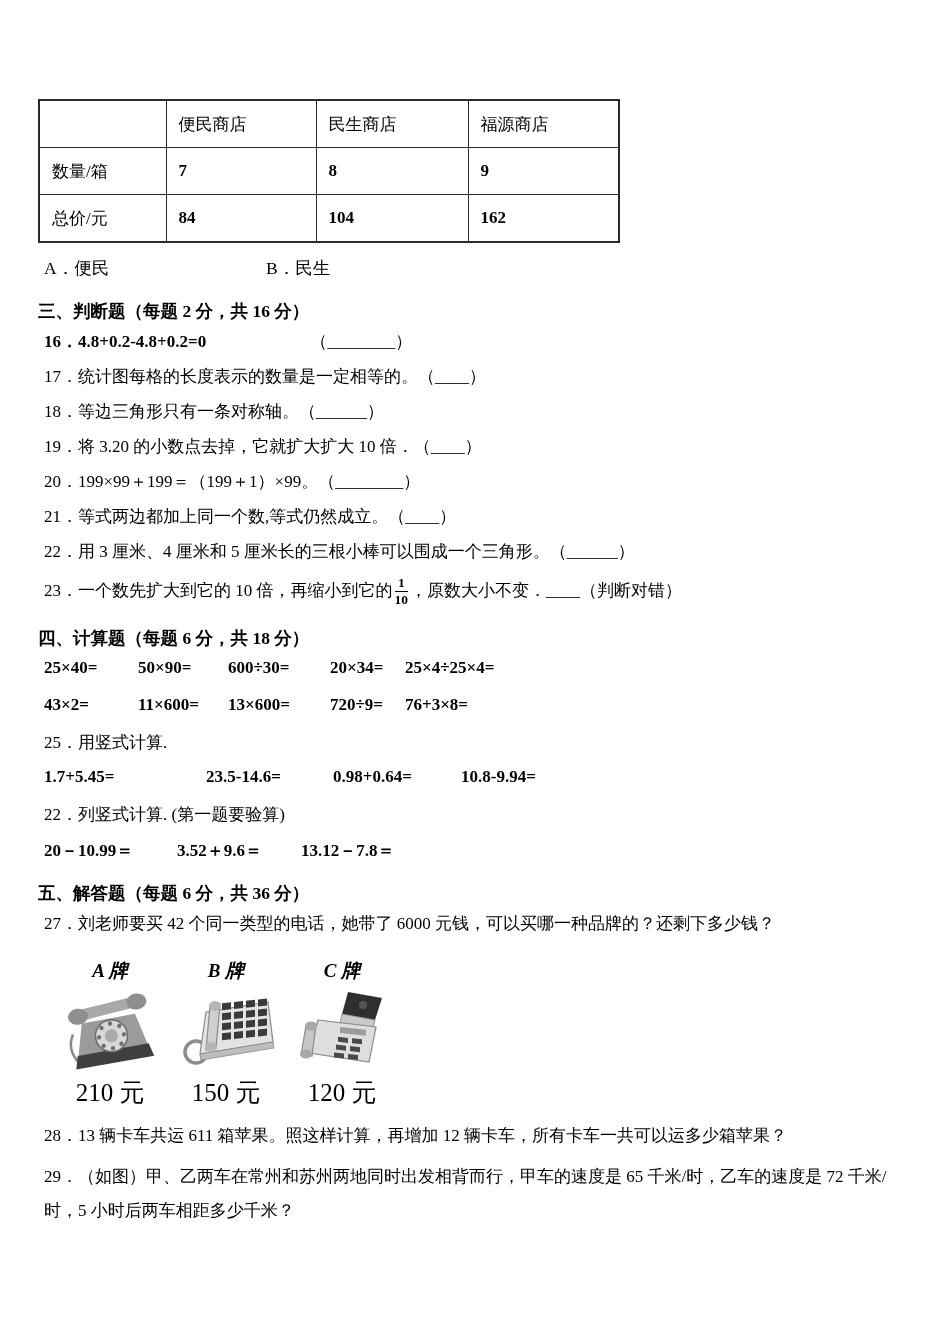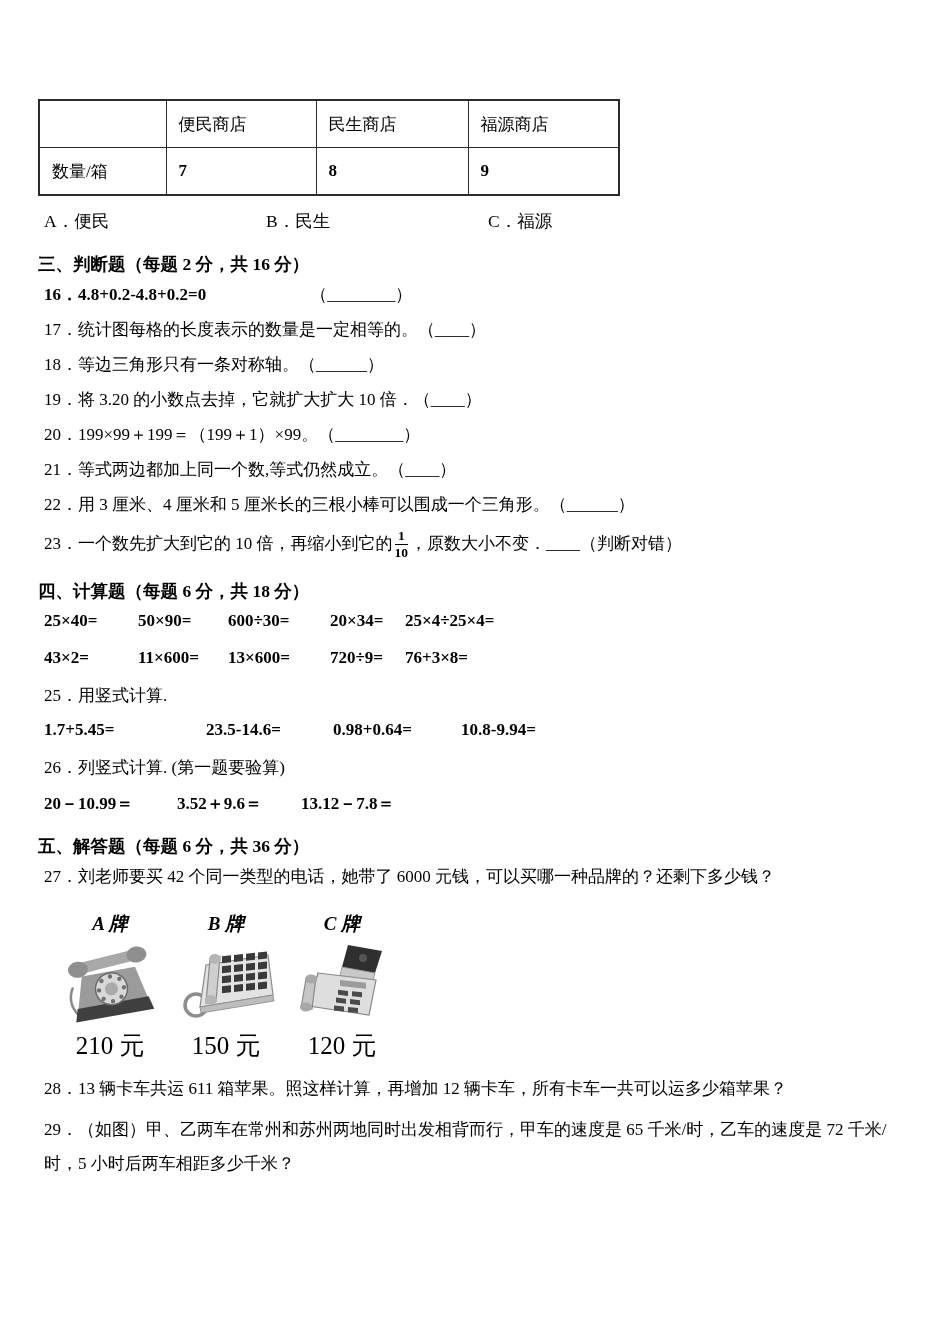--- a/index.html
+++ b/index.html
@@ -72,27 +72,32 @@
         <td>便民商店</td>
         <td>民生商店</td>
         <td>福源商店</td>
       </tr>
       <tr>
         <td>数量/箱</td>
         <td class="val">7</td>
         <td class="val">8</td>
         <td class="val">9</td>
       </tr>
+      <tr>
+        <td>总价/元</td>
+        <td class="val">84</td>
+        <td class="val">104</td>
+        <td class="val">162</td>
+      </tr>
     </tbody>
       </table>
 
     <div class="opts">
       <span>A．便民</span>
       <span>B．民生</span>
-      <span>C．福源</span>
     </div>
 
     <div class="sec-title">三、判断题（每题 2 分，共 16 分）</div>
 
     <p class="q"><span class="expr">16．4.8+0.2-4.8+0.2=0</span><span class="q16-blank">（________）</span></p>
     <p class="q">17．统计图每格的长度表示的数量是一定相等的。（____）</p>
     <p class="q">18．等边三角形只有一条对称轴。（______）</p>
     <p class="q">19．将 3.20 的小数点去掉，它就扩大扩大 10 倍．（____）</p>
     <p class="q expr">20．199×99＋199＝（199＋1）×99。（________）</p>
     <p class="q">21．等式两边都加上同一个数,等式仍然成立。（____）</p>
@@ -108,21 +113,21 @@
     </p>
     <p class="calc-row oral">
       <span>43×2=</span><span>11×600=</span><span>13×600=</span><span>720÷9=</span><span>76+3×8=</span>
     </p>
 
     <p class="q">25．用竖式计算.</p>
     <p class="calc-row vert">
       <span>1.7+5.45=</span><span>23.5-14.6=</span><span>0.98+0.64=</span><span>10.8-9.94=</span>
     </p>
 
-    <p class="q">26．列竖式计算. (第一题要验算)</p>
+    <p class="q">22．列竖式计算. (第一题要验算)</p>
     <p class="calc-row colrow">
       <span>20－10.99＝</span><span>3.52＋9.6＝</span><span>13.12－7.8＝</span>
     </p>
 
     <div class="sec-title">五、解答题（每题 6 分，共 36 分）</div>
     <p class="q">27．刘老师要买 42 个同一类型的电话，她带了 6000 元钱，可以买哪一种品牌的？还剩下多少钱？</p>
 
     <div class="phones">
       <div class="phone-fig">
         <div class="phone-label">A 牌</div>

